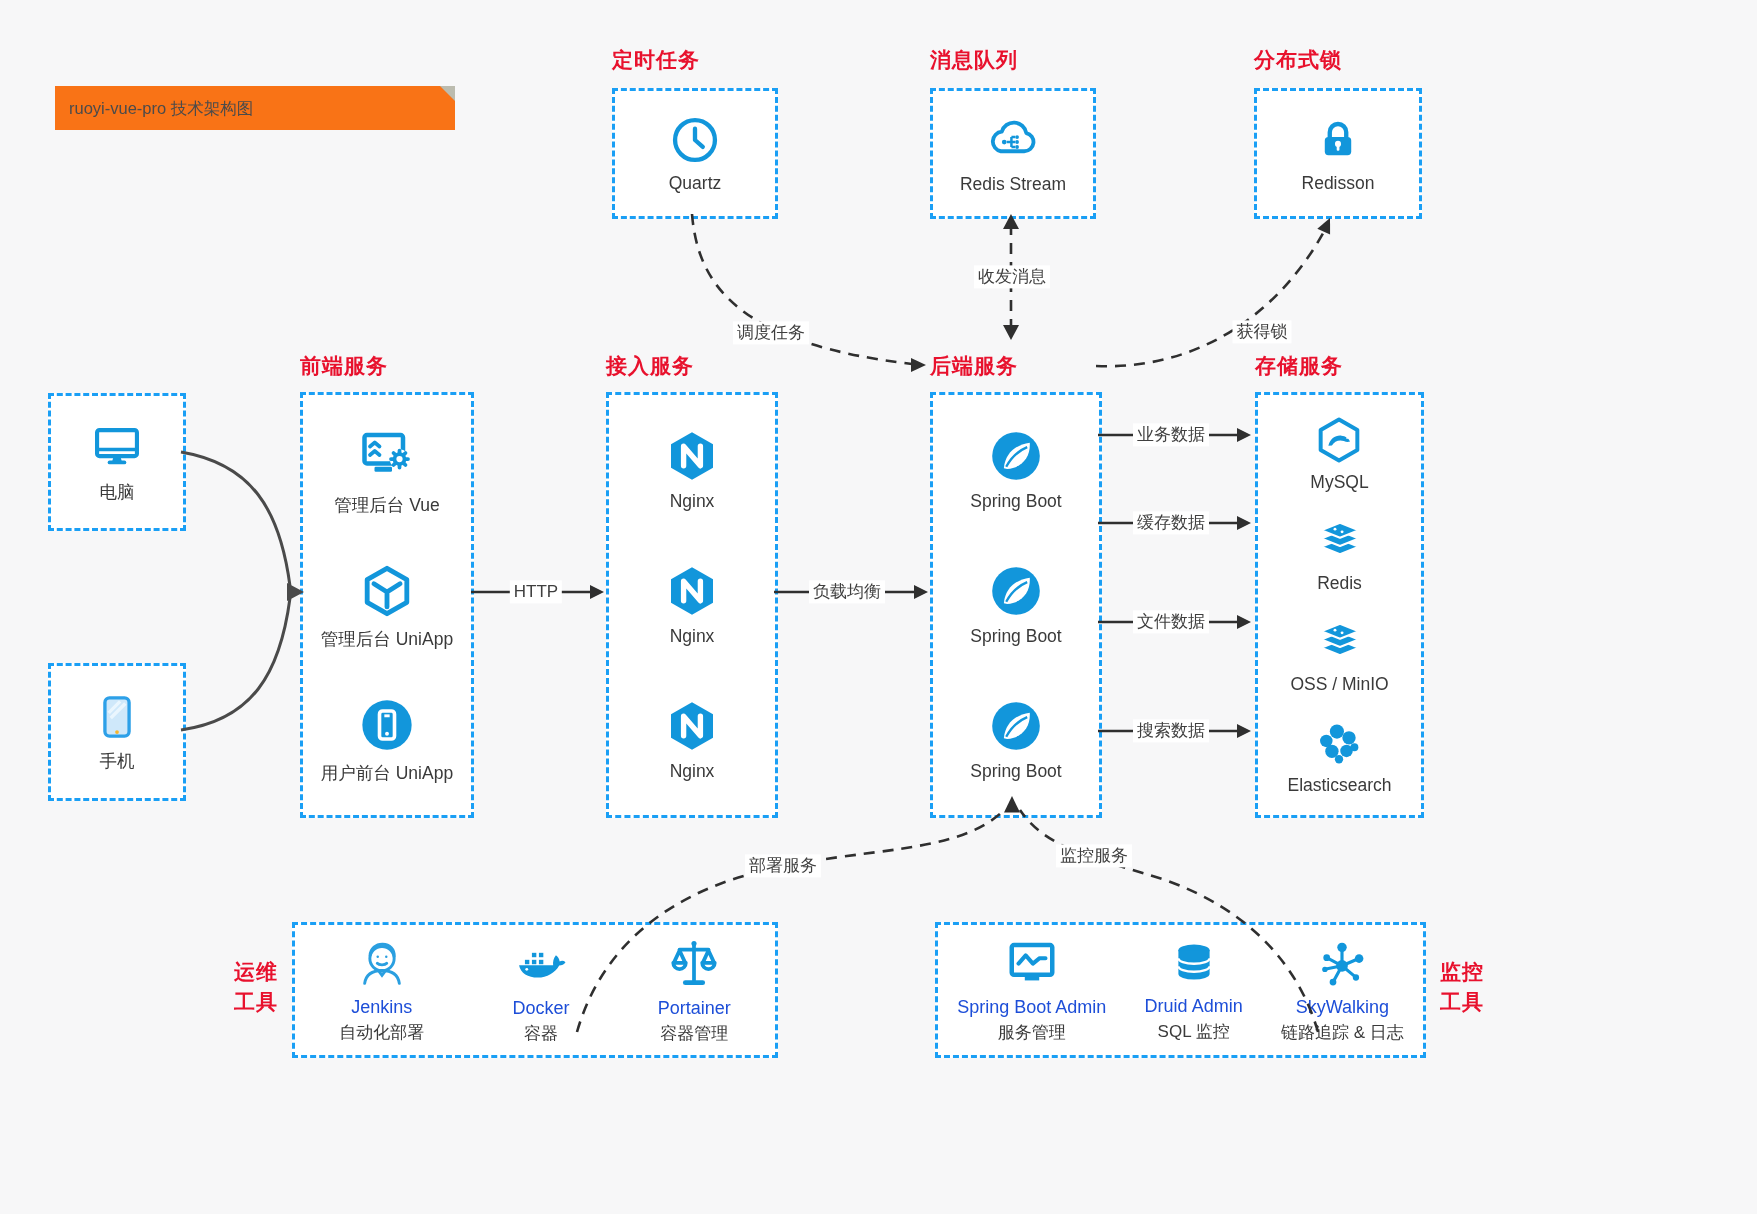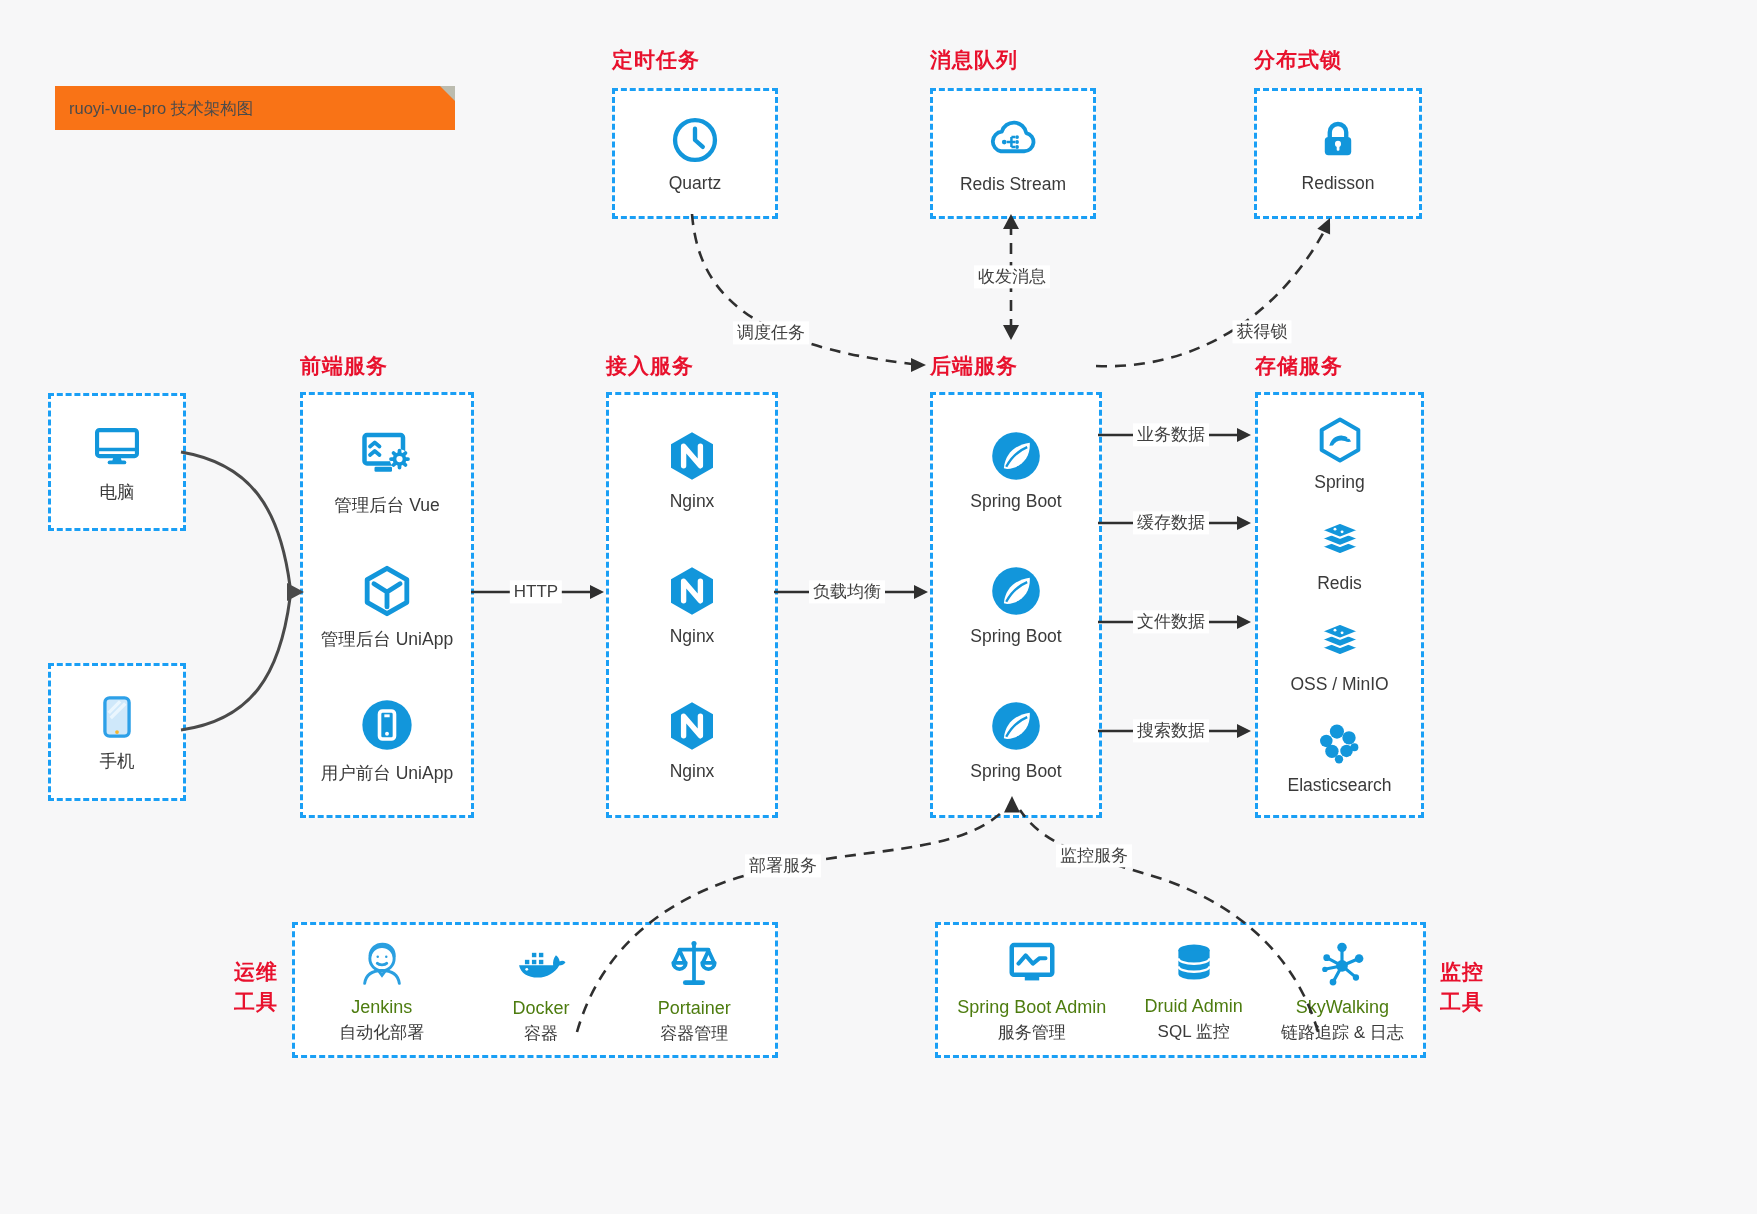--- a/index.html
+++ b/index.html
@@ -11,21 +11,21 @@
   .note .fold{position:absolute;top:0;right:0;width:0;height:0;
         border-top:15px solid #bcbcaf;border-left:15px solid transparent;}
   .gtitle{position:absolute;z-index:3;text-align:left;font-size:21px;font-weight:bold;color:#e8112d;letter-spacing:1px;}
   .side-title{position:absolute;z-index:3;text-align:center;font-size:21px;font-weight:bold;color:#e8112d;line-height:1.45;letter-spacing:1px;}
   .nbox{position:absolute;background:#fff;border:3px dashed #1a9ff5;z-index:1;
         display:flex;flex-direction:column;align-items:center;justify-content:center;text-align:center;}
   .nbox.row{flex-direction:row;justify-content:space-around;align-items:center;}
   .nbox.col{justify-content:space-around;padding:8px 0;}
   .citem,.bitem{display:flex;flex-direction:column;align-items:center;}
   .nlabel{font-size:17.5px;color:#3a3a3a;margin-top:7px;white-space:nowrap;}
-  .bname{font-size:18px;color:#4d7c0f;margin-top:6px;white-space:nowrap;}
+  .bname{font-size:18px;color:#1d4ed8;margin-top:6px;white-space:nowrap;}
   .bdesc{font-size:17px;color:#3a3a3a;margin-top:3px;white-space:nowrap;}
   .elabel{position:absolute;z-index:4;transform:translate(-50%,-50%);background:#fff;
           font-size:17px;color:#3f3f3f;padding:1px 4px;white-space:nowrap;line-height:1.25;}
   .ic{display:block;}
 </style>
 </head>
 <body>
 
 <div class="canvas">
 
@@ -219,21 +219,21 @@
     </div>
   </div>
 
   <div class="nbox col" style="left:1255px;top:392px;width:163px;height:404px">
     <div class="citem">
       <svg class="ic" width="50" height="50" viewBox="0 0 24 24">
         <path d="M12 2.2 L20.8 7.2 V16.8 L12 21.8 L3.2 16.8 V7.2 Z" fill="none" stroke="#1296db" stroke-width="1.9" stroke-linejoin="round"></path>
         <path d="M6.9 14.8 C7.8 11.2 10.3 9.6 13.2 9.9 C15.1 10.1 16.6 11.1 17.3 12.7 C16.2 13.1 15.4 12.9 14.3 12.5 C12.1 11.7 9.7 12.6 8.6 14.6 Z" fill="#1296db"></path>
         <circle cx="15.9" cy="11" r=".45" fill="#fff"></circle>
       </svg>
-      <div class="nlabel">Spring</div>
+      <div class="nlabel">MySQL</div>
     </div>
     <div class="citem">
       <svg class="ic" width="50" height="50" viewBox="0 0 24 24">
         <g fill="#1296db" stroke="#fff" stroke-width="1" stroke-linejoin="round">
           <path d="M12 11.2 L21 14.8 L12 18.4 L3 14.8 Z"></path>
           <path d="M12 7.2 L21 10.8 L12 14.4 L3 10.8 Z"></path>
           <path d="M12 3.2 L21 6.8 L12 10.4 L3 6.8 Z"></path>
         </g>
         <circle cx="9.6" cy="6.3" r=".7" fill="#fff"></circle>
         <circle cx="13" cy="7.6" r=".7" fill="#fff"></circle>

